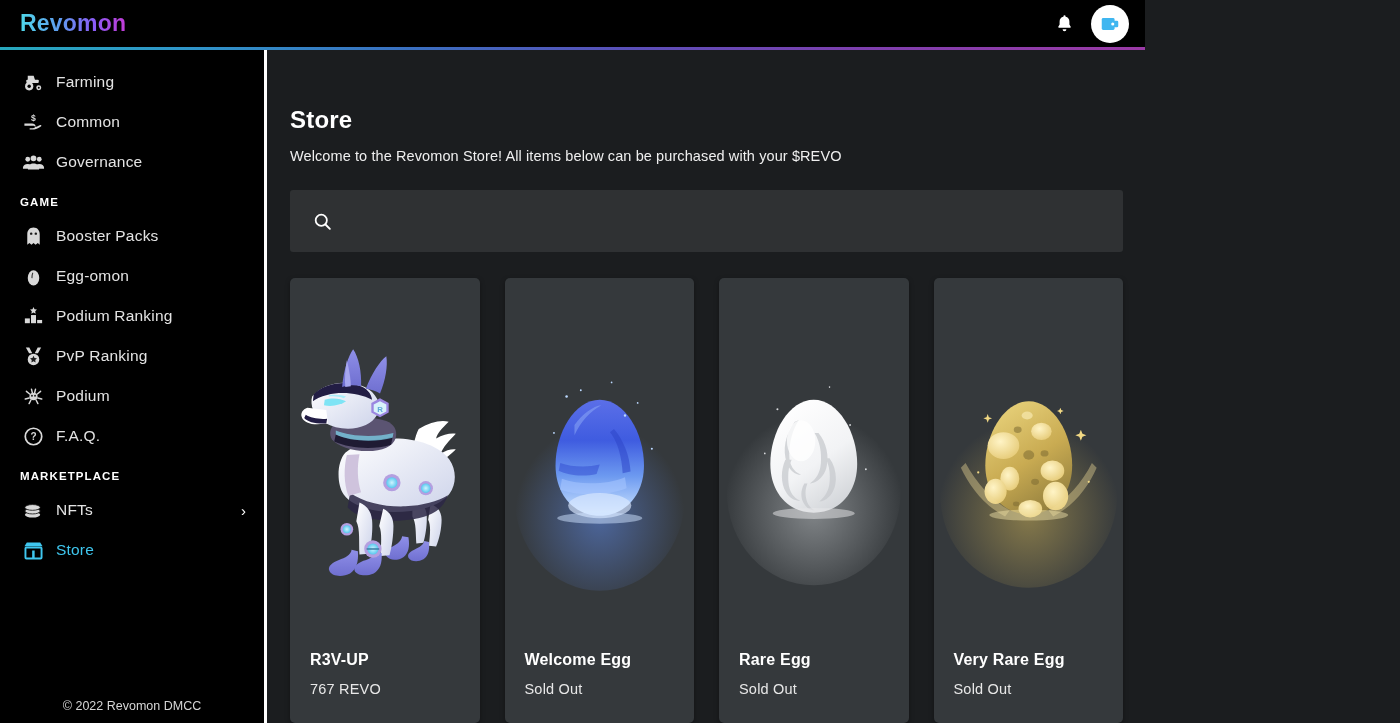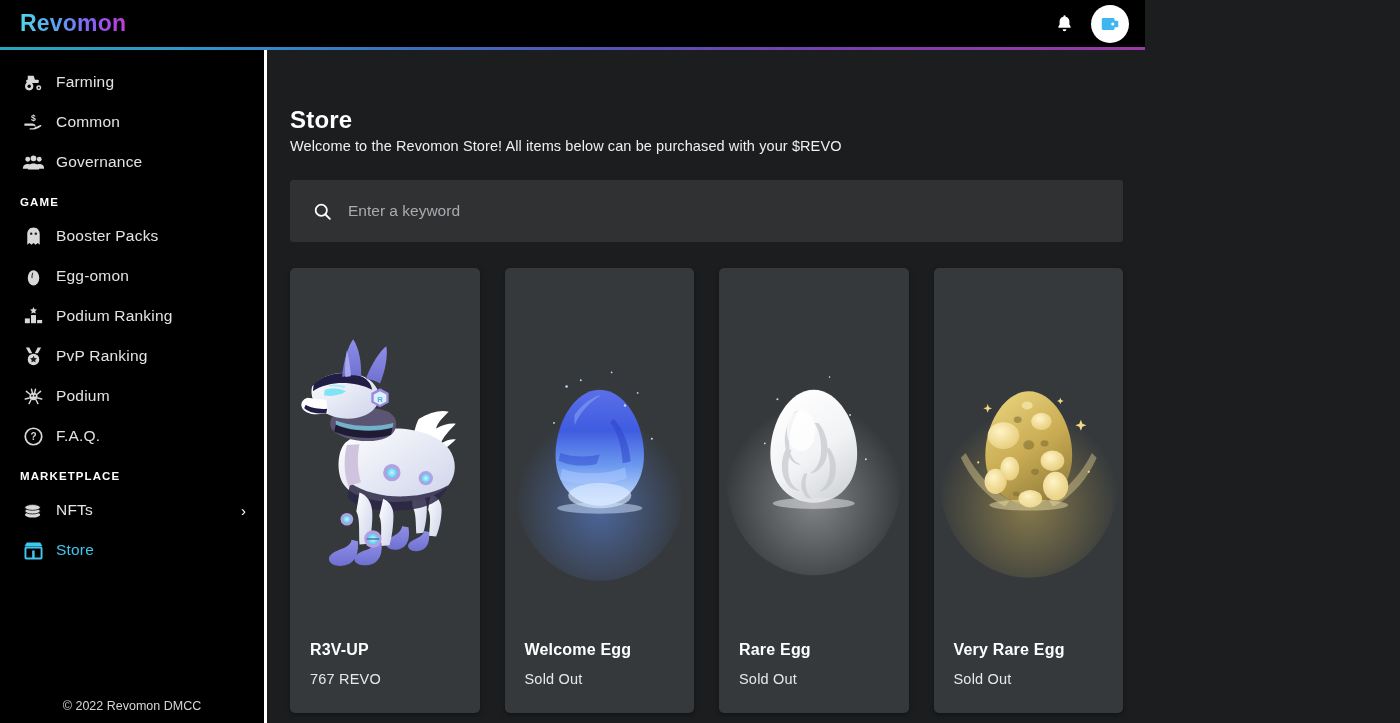--- a/index.html
+++ b/index.html
@@ -82,21 +82,21 @@
   
   .main {
     flex: 1; background: #1b1d1f;
     padding: 56px 22px 0 23px;
     overflow: hidden; position: relative;
   }
   .page-title {
     font-size: 24px; font-weight: 700; color: #fff; letter-spacing: .2px;
   }
   .page-sub {
-    font-size: 14.5px; color: #efefef; margin-top: 4px; letter-spacing: .1px;
+    font-size: 14.5px; color: #efefef; margin-top: 14px; letter-spacing: .1px;
   }
   .search-wrap {
     margin-top: 26px; height: 62px;
     background: #2f3133; border-radius: 3px;
     display: flex; align-items: center; padding: 0 20px;
   }
   .search-ico { width: 24px; height: 24px; display:flex; align-items:center; justify-content:center; margin-right: 14px; }
   .search-input {
     flex: 1; background: transparent; border: none; outline: none;
     font-family: "Liberation Sans", sans-serif;
@@ -300,21 +300,20 @@
       <div class="page-title">Store</div>
       <div class="page-sub">Welcome to the Revomon Store! All items below can be purchased with your $REVO</div>
 
       <div class="search-wrap">
         <span class="search-ico">
           <svg viewBox="0 0 24 24" width="21" height="21">
             <circle cx="10.6" cy="10.6" r="6.4" fill="none" stroke="#ffffff" stroke-width="2"></circle>
             <path d="M15.4 15.4L20.4 20.4" stroke="#ffffff" stroke-width="2.2" stroke-linecap="round"></path>
           </svg>
         </span>
-        <input class="search-input" type="text" placeholder="Enter a keyword" style="">
       </div>
 
       <div class="cards">
 
         <div class="card">
           <div class="card-art">
             <svg viewBox="0 0 240 380" preserveAspectRatio="xMidYMid meet">
               <defs>
                 <linearGradient id="bodyG" x1="0" y1="0" x2="1" y2="1">
                   <stop offset="0" stop-color="#ffffff"></stop>

